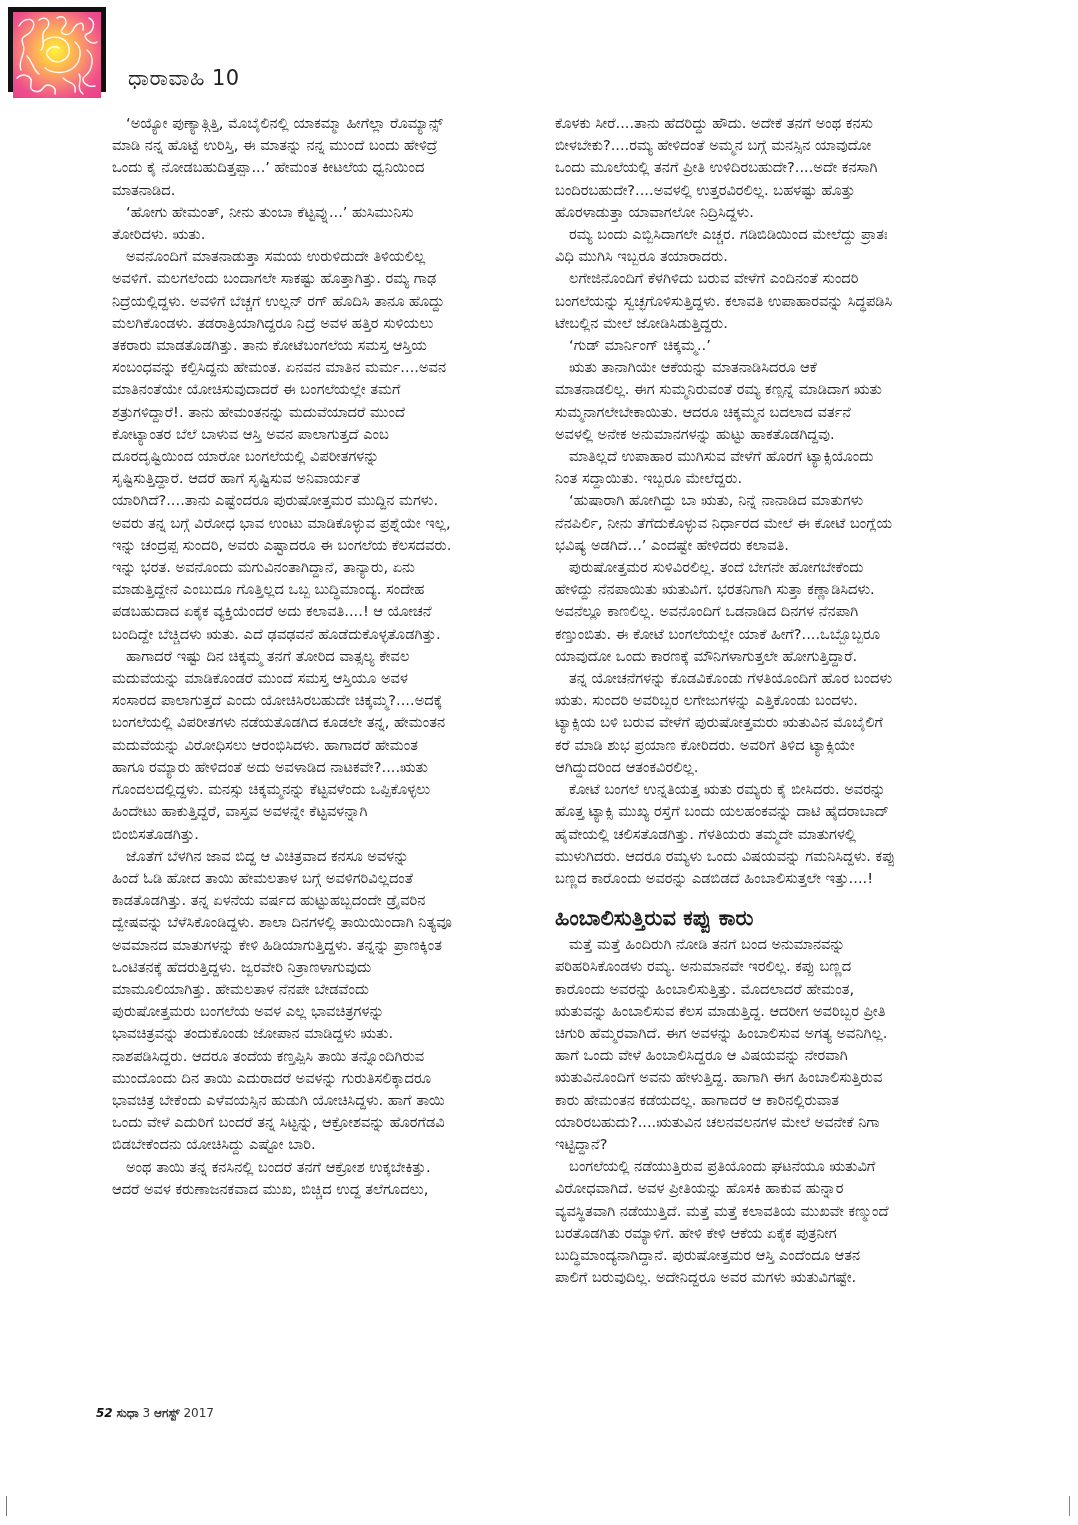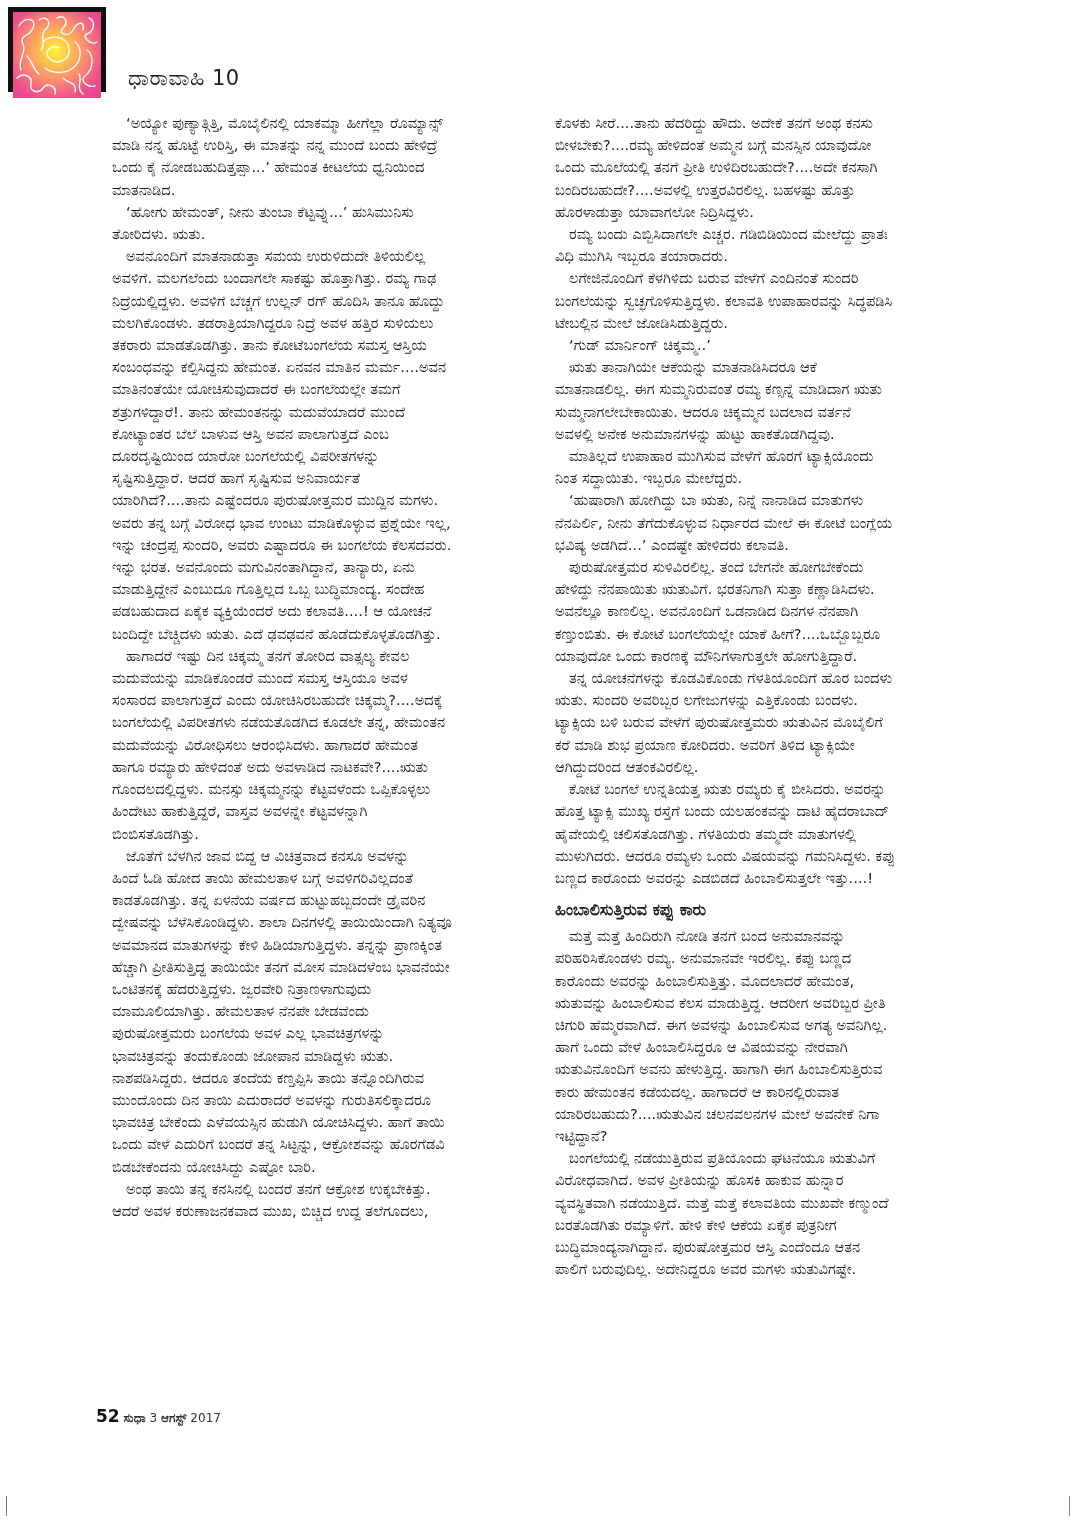--- a/index.html
+++ b/index.html
@@ -10,23 +10,23 @@
   .logo .bar-left { position: absolute; left: 0; top: 0; width: 8px; height: 85px; background: #111; }
   .logo .bar-right { position: absolute; right: 0; top: 0; width: 8px; height: 85px; background: #111; }
   .logo .art { position: absolute; left: 5px; top: 5px; width: 88px; height: 86px;
      background: radial-gradient(circle at 48% 45%, #fff43a 0%, #ffc24a 22%, #f98a72 48%, #ee4f8c 75%, #e93f8a 100%); }
   .series { position: absolute; left: 128px; top: 66px; font-size: 21px; letter-spacing: 0.5px; color: #222; }
   .col { position: absolute; top: 112px; font-size: 14.6px; line-height: 22.2px; }
   .col.left { left: 112px; width: 418px; }
   .col.right { left: 555px; width: 420px; }
   .col p { margin: 0; text-align: left; white-space: nowrap; }
   .col p.indent { text-indent: 14px; }
-  .subhead { font-weight: bold; font-size: 16px; line-height: 30px; margin: 6px 0 0 0; white-space: nowrap; }
+  .subhead { font-weight: bold; font-size: 21px; line-height: 30px; margin: 14px 0 0 0; white-space: nowrap; }
   .folio { position: absolute; left: 96px; top: 1406px; font-size: 12px; color: #333; }
-  .folio .pg { font-weight: bold; font-size: 17px; color: #111; }
+  .folio .pg { font-weight: bold; font-size: 12px; color: #111; font-style: italic; }
   .folio .mag { font-weight: bold; }
   .crop-l { position: absolute; left: 6px; top: 1496px; width: 1px; height: 20px; background: #777; }
   .crop-r { position: absolute; left: 1069px; top: 1496px; width: 1px; height: 20px; background: #888; }
 </style>
 </head>
 <body>
 
 <div class="logo">
   <div class="bar-top"></div>
   <div class="bar-left"></div>
@@ -83,21 +83,20 @@
     <p>ಮದುವೆಯನ್ನು ವಿರೋಧಿಸಲು ಆರಂಭಿಸಿದಳು. ಹಾಗಾದರೆ ಹೇಮಂತ</p>
     <p>ಹಾಗೂ ರಮ್ಯಾರು ಹೇಳಿದಂತೆ ಅದು ಅವಳಾಡಿದ ನಾಟಕವೇ?....ಋತು</p>
     <p>ಗೊಂದಲದಲ್ಲಿದ್ದಳು. ಮನಸ್ಸು ಚಿಕ್ಕಮ್ಮನನ್ನು ಕೆಟ್ಟವಳೆಂದು ಒಪ್ಪಿಕೊಳ್ಳಲು</p>
     <p>ಹಿಂದೇಟು ಹಾಕುತ್ತಿದ್ದರೆ, ವಾಸ್ತವ ಅವಳನ್ನೇ ಕೆಟ್ಟವಳನ್ನಾಗಿ</p>
     <p>ಬಿಂಬಿಸತೊಡಗಿತ್ತು.</p>
     <p class="indent">ಜೊತೆಗೆ ಬೆಳಗಿನ ಜಾವ ಬಿದ್ದ ಆ ವಿಚಿತ್ರವಾದ ಕನಸೂ ಅವಳನ್ನು</p>
     <p>ಹಿಂದೆ ಓಡಿ ಹೋದ ತಾಯಿ ಹೇಮಲತಾಳ ಬಗ್ಗೆ ಅವಳಿಗರಿವಿಲ್ಲದಂತೆ</p>
     <p>ಕಾಡತೊಡಗಿತ್ತು. ತನ್ನ ಏಳನೆಯ ವರ್ಷದ ಹುಟ್ಟುಹಬ್ಬದಂದೇ ಡ್ರೈವರಿನ</p>
     <p>ದ್ವೇಷವನ್ನು ಬೆಳೆಸಿಕೊಂಡಿದ್ದಳು. ಶಾಲಾ ದಿನಗಳಲ್ಲಿ ತಾಯಿಯಿಂದಾಗಿ ನಿತ್ಯವೂ</p>
     <p>ಅವಮಾನದ ಮಾತುಗಳನ್ನು ಕೇಳಿ ಹಿಡಿಯಾಗುತ್ತಿದ್ದಳು. ತನ್ನನ್ನು ಪ್ರಾಣಕ್ಕಿಂತ</p>
-    <p>ಹೆಚ್ಚಾಗಿ ಪ್ರೀತಿಸುತ್ತಿದ್ದ ತಾಯಿಯೇ ತನಗೆ ಮೋಸ ಮಾಡಿದಳೆಂಬ ಭಾವನೆಯೇ</p>
     <p>ಒಂಟಿತನಕ್ಕೆ ಹೆದರುತ್ತಿದ್ದಳು. ಜ್ವರವೇರಿ ನಿತ್ರಾಣಳಾಗುವುದು</p>
     <p>ಮಾಮೂಲಿಯಾಗಿತ್ತು. ಹೇಮಲತಾಳ ನೆನಪೇ ಬೇಡವೆಂದು</p>
     <p>ಪುರುಷೋತ್ತಮರು ಬಂಗಲೆಯ ಅವಳ ಎಲ್ಲ ಭಾವಚಿತ್ರಗಳನ್ನು</p>
     <p>ಭಾವಚಿತ್ರವನ್ನು ತಂದುಕೊಂಡು ಜೋಪಾನ ಮಾಡಿದ್ದಳು ಋತು.</p>
     <p>ನಾಶಪಡಿಸಿದ್ದರು. ಆದರೂ ತಂದೆಯ ಕಣ್ತಪ್ಪಿಸಿ ತಾಯಿ ತನ್ನೊಂದಿಗಿರುವ</p>
     <p>ಮುಂದೊಂದು ದಿನ ತಾಯಿ ಎದುರಾದರೆ ಅವಳನ್ನು ಗುರುತಿಸಲಿಕ್ಕಾದರೂ</p>
     <p>ಭಾವಚಿತ್ರ ಬೇಕೆಂದು ಎಳೆವಯಸ್ಸಿನ ಹುಡುಗಿ ಯೋಚಿಸಿದ್ದಳು. ಹಾಗೆ ತಾಯಿ</p>
     <p>ಒಂದು ವೇಳೆ ಎದುರಿಗೆ ಬಂದರೆ ತನ್ನ ಸಿಟ್ಟನ್ನು, ಆಕ್ರೋಶವನ್ನು ಹೊರಗೆಡವಿ</p>
     <p>ಬಿಡಬೇಕೆಂದನು ಯೋಚಿಸಿದ್ದು ಎಷ್ಟೋ ಬಾರಿ.</p>
     <p class="indent">ಅಂಥ ತಾಯಿ ತನ್ನ ಕನಸಿನಲ್ಲಿ ಬಂದರೆ ತನಗೆ ಆಕ್ರೋಶ ಉಕ್ಕಬೇಕಿತ್ತು.</p>

